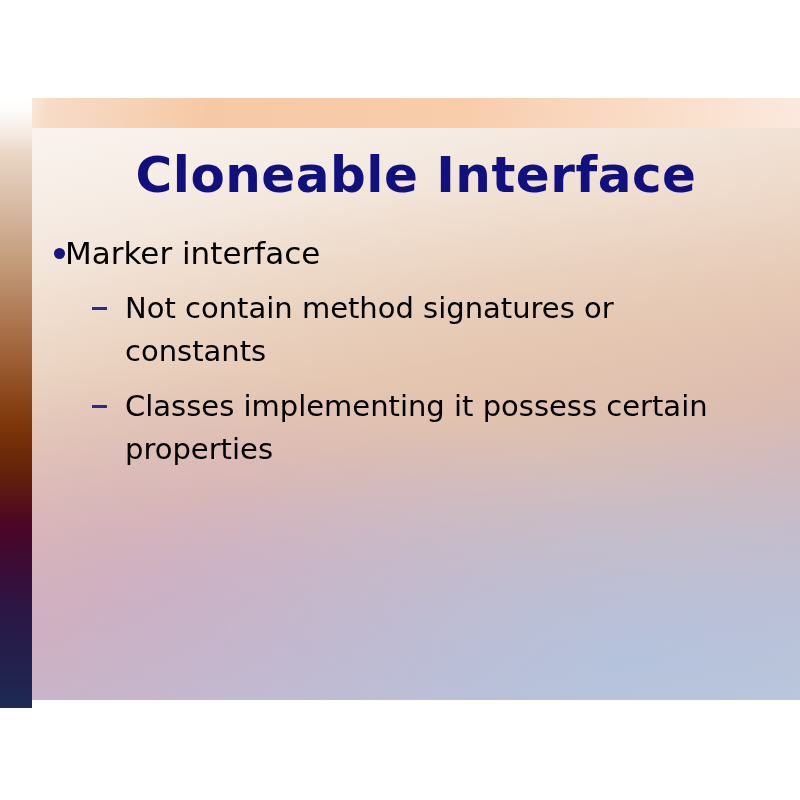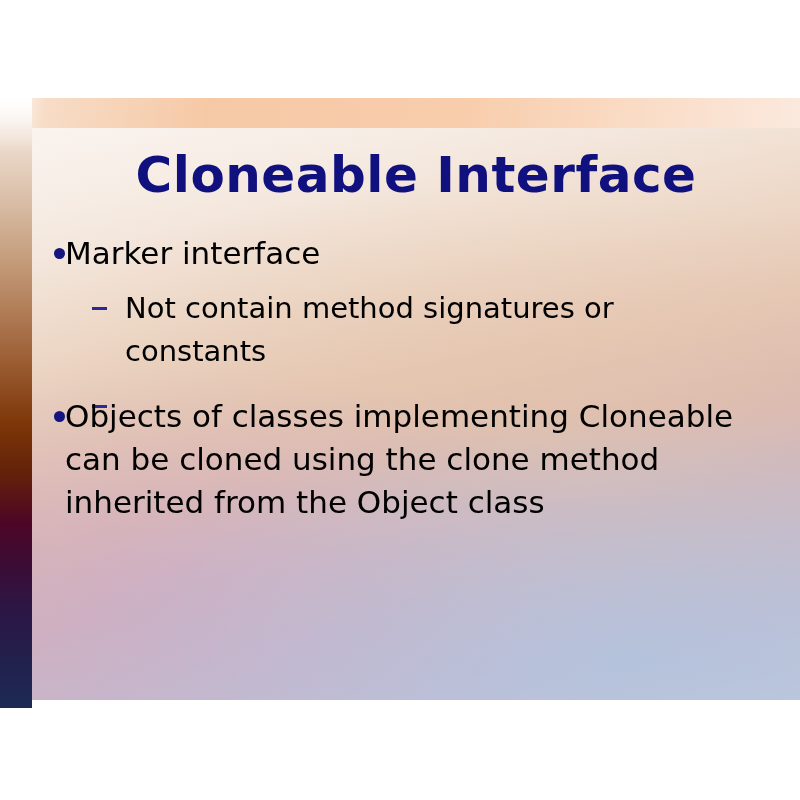--- a/index.html
+++ b/index.html
@@ -188,24 +188,21 @@
         <span class="text">Marker interface</span>
       </div>
 
       <div class="bullet-row lvl2">
         <span class="marker"></span>
         <span class="text">Not contain method signatures or constants</span>
       </div>
 
       <div class="bullet-row lvl2">
         <span class="marker"></span>
+        <span class="text">Classes implementing it possess certain properties</span>
       </div>
 
       <div class="group-gap"></div>
 
-      <div class="bullet-row lvl1">
-        <span class="marker"></span>
-        <span class="text">Objects of classes implementing Cloneable can be cloned using the clone method inherited from the Object class</span>
-      </div>
 
     </div>
   </div>
 </div>
 
 </body></html>

